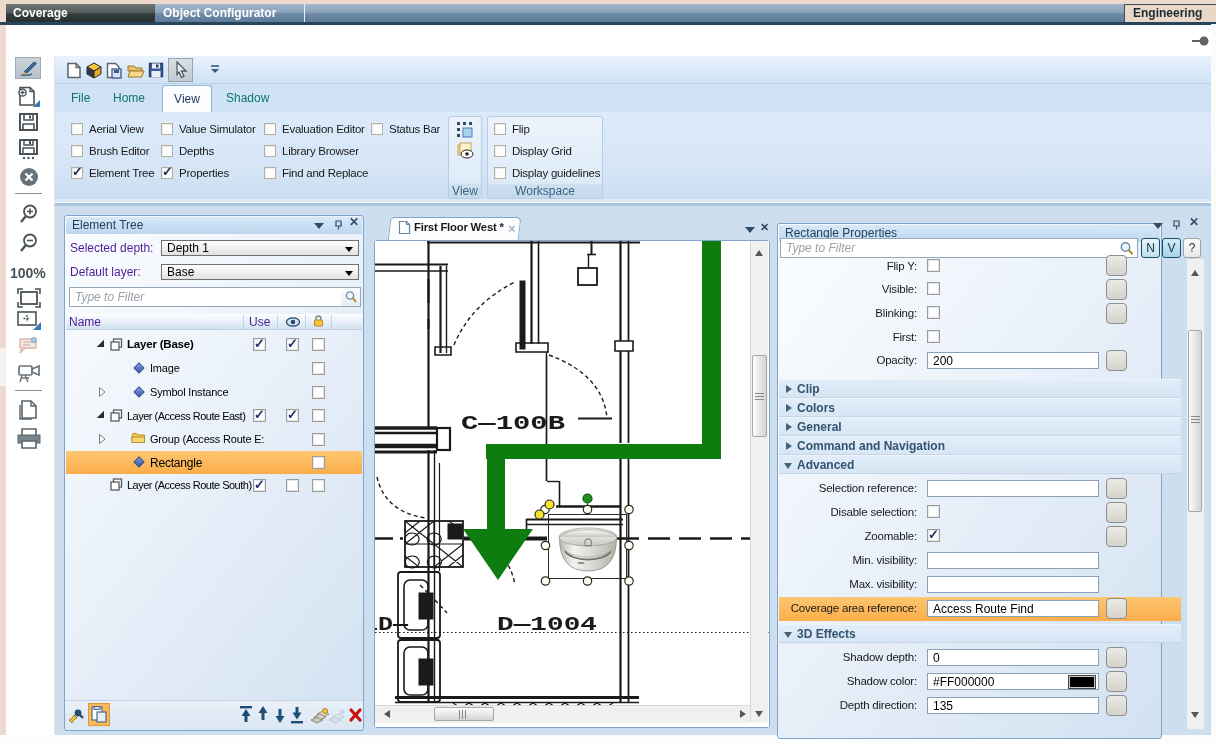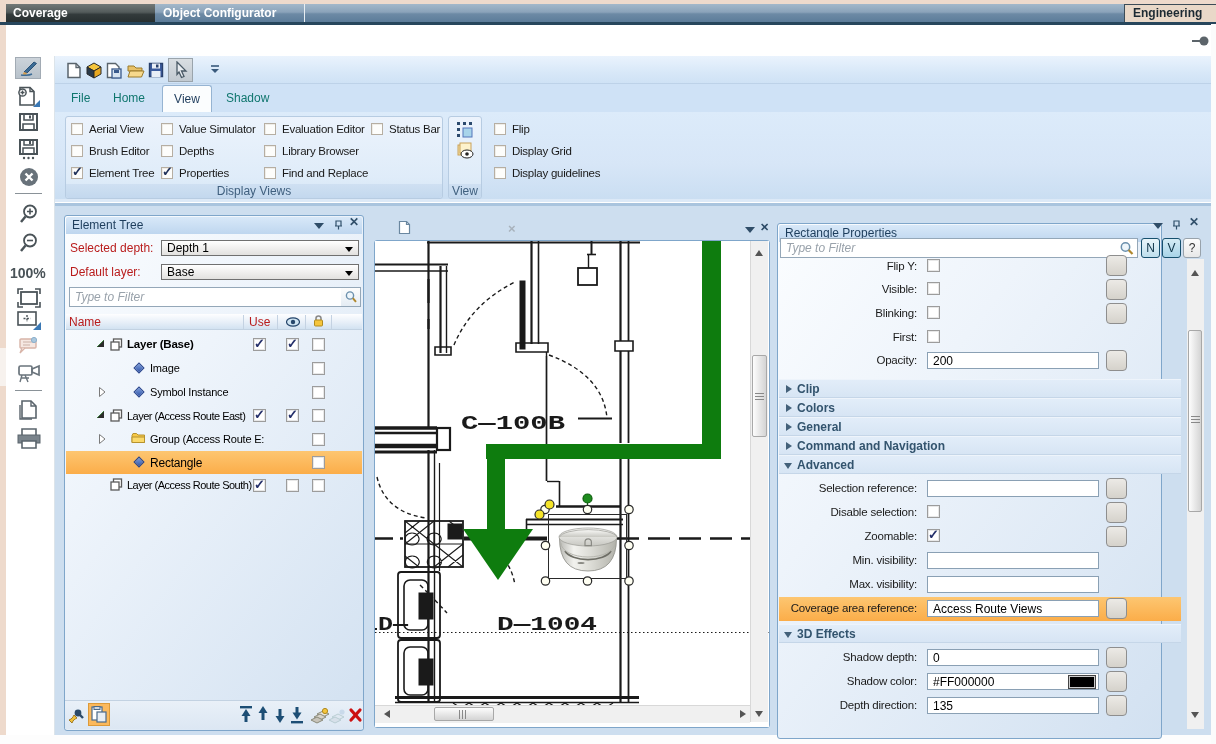--- a/index.html
+++ b/index.html
@@ -39,21 +39,21 @@
 
 #appbg{left:0px;top:206px;width:1216px;height:529px;background:#cddeef}
 #botwhite{left:0;top:735px;width:1216px;height:9px;background:#fdfdfd}
 #rightwhite{left:1211px;top:24px;width:5px;height:720px;background:#fbfbfb}
 
 .panel{position:absolute;border:1px solid #7fa6ca;border-radius:3px;background:linear-gradient(128deg,#fbfdff 0%,#eef4fb 35%,#d2e1f1 100%)}
 .ptitle{position:absolute;left:1px;top:1px;right:1px;height:17px;background:linear-gradient(#d8e8f8,#bed6ef);color:#1d3d5c;font-size:12px;line-height:17px;padding-left:6px;border-radius:2px 2px 0 0}
 .ptbtn{position:absolute;top:0;height:17px;color:#31506b;font-size:11px}
 
 #etree{left:64px;top:215px;width:300px;height:516px}
-.lbl{position:absolute;font-size:12px;color:#b91c1c;white-space:nowrap}
+.lbl{position:absolute;font-size:12px;color:#4c1d95;white-space:nowrap}
 .combo{position:absolute;height:16px;background:linear-gradient(#fff,#f2f1f0 45%,#e2e1df);border:1px solid #707070;font-size:12px;color:#000;line-height:14px;padding-left:5px}
 .combo:after{content:"";position:absolute;right:5px;top:6px;border:4px solid transparent;border-top:5px solid #000}
 .tinput{position:absolute;background:#fff;border:1px solid #94a7b8;font-size:12px}
 .tinput .ph{position:absolute;left:5px;top:2px;color:#99a2ab;font-style:italic}
 .treehead{position:absolute;background:linear-gradient(#fefeff,#e7eff8 55%,#d2e2f1);border-bottom:1px solid #c2d2e2;font-size:12px;color:#1a1a1a}
 .trow{position:absolute;left:66px;width:296px;height:24px;font-size:12px;color:#000}
 .cb2{position:absolute;width:13px;height:13px;background:#fff;border:1px solid #9c9c9c;box-shadow:inset 0 0 0 1px #e8e8e8}
 .cb2 b{position:absolute;left:0px;top:-3px;font-size:13px;font-weight:bold;color:#25306b}
 .diam{position:absolute;width:8px;height:8px;transform:rotate(45deg);background:linear-gradient(135deg,#7f9fdc,#2f54a8);border:1px solid #27438b}
 .tlb{position:absolute;font-size:11px;letter-spacing:-0.2px;color:#000;white-space:nowrap}
@@ -101,25 +101,25 @@
 <div class="rtab" style="left:71px">File</div>
 <div class="rtab" style="left:113px">Home</div>
 <div class="abs" id="viewtab">View</div>
 <div class="rtab" style="left:226px">Shadow</div>
 <div class="abs" id="ribbon"></div>
 <div class="abs" id="ribline"></div>
 <div class="abs" id="ribline2"></div>
 <div class="abs" id="botwhite"></div>
 <div class="abs" id="rightwhite"></div>
 
-<div class="rgroup" style="left:65px;width:378px">
-      <div class="rglabel">Display Views</div>
-    </div>
 <div class="rgroup" style="left:448px;width:34px">
       <div class="rglabel">View</div>
+    </div>
+<div class="rgroup" style="left:487px;width:116px">
+      <div class="rglabel">Workspace</div>
     </div>
 <div id="ribboncbs">
 <div class="wcb" style="left:71px;top:123px"></div>
       <div class="cbrow" style="left:89px;top:123px">Aerial View</div>
 <div class="wcb" style="left:71px;top:145px"></div>
       <div class="cbrow" style="left:89px;top:145px">Brush Editor</div>
 <div class="wcb" style="left:71px;top:167px">
         <b class="ckm">✓</b>
       </div>
       <div class="cbrow" style="left:89px;top:167px">Element Tree</div>
@@ -305,20 +305,24 @@
           <path d="M2 12l6-3 6 3-6 3z" fill="#cdd6de" stroke="#8aa"></path>
           <circle cx="15" cy="4" r="2.6" fill="#aac4dd"></circle>
         </g>
 <g stroke="#cc1111" stroke-width="3.2" stroke-linecap="round">
           <line x1="112" y1="4" x2="121" y2="14"></line>
           <line x1="121" y1="4" x2="112" y2="14"></line>
         </g>
 </svg>
 </div>
 
+<div class="abs" id="ctabstrip">
+      <div id="ctab"></div>
+      <div id="ctabtxt">First Floor West *</div>
+    </div>
 <div class="panel" id="cpanel"></div>
 <div id="canvasbody">
 <svg class="abs" style="left:398px;top:220px" width="13" height="15" viewBox="0 0 13 15">
         <path d="M1.5 1.5h7l3 3v9h-10z" fill="#fff" stroke="#6a87a0" stroke-width="1.2"></path>
         <path d="M8.5 1.5v3h3" fill="none" stroke="#6a87a0" stroke-width="1.2"></path>
       </svg>
 <div class="abs" style="left:508px;top:221px;color:#a8b2bc;font-size:13px;font-weight:bold">×</div>
 <div class="abs" style="left:745px;top:227px;width:0;height:0;border:5px solid transparent;border-top:6px solid #2f4d68"></div>
 <div class="ptbtn" style="left:760px;top:221px;font-weight:bold;color:#2c4a66">✕</div>
 <svg class="abs" style="left:375px;top:241px" width="394" height="486" viewBox="0 0 394 486">
@@ -533,21 +537,21 @@
       <div class="cb2" style="left:927px;top:529px">
         <b>✓</b>
       </div>
       <div class="rbtn" style="top:526px"></div>
 <div class="rlab" style="left:717px;top:554px">Min. visibility:</div>
       <div class="rin" style="top:552px"></div>
 <div class="rlab" style="left:717px;top:578px">Max. visibility:</div>
       <div class="rin" style="top:576px"></div>
 <div class="abs" style="left:779px;top:597px;width:402px;height:24px;background:linear-gradient(#fdc671,#fbad49)"></div>
 <div class="rlab" style="left:717px;top:602px">Coverage area reference:</div>
-      <div class="rin" style="top:600px">Access Route Views</div>
+      <div class="rin" style="top:600px">Access Route Find</div>
       <div class="rbtn" style="top:598px"></div>
 <div class="sech" style="top:624px"><span class="arrD"></span>3D Effects</div>
 <div class="rlab" style="left:717px;top:651px">Shadow depth:</div>
       <div class="rin" style="top:649px">0</div>
       <div class="rbtn" style="top:647px"></div>
 <div class="rlab" style="left:717px;top:675px">Shadow color:</div>
       <div class="rin" style="top:673px">#FF000000</div>
       <div class="abs" style="left:1068px;top:675px;width:28px;height:14px;background:#000;border:1px solid #444;box-shadow:0 0 0 1px #ccc inset"></div>
       <div class="rbtn" style="top:671px"></div>
 <div class="rlab" style="left:717px;top:699px">Depth direction:</div>

